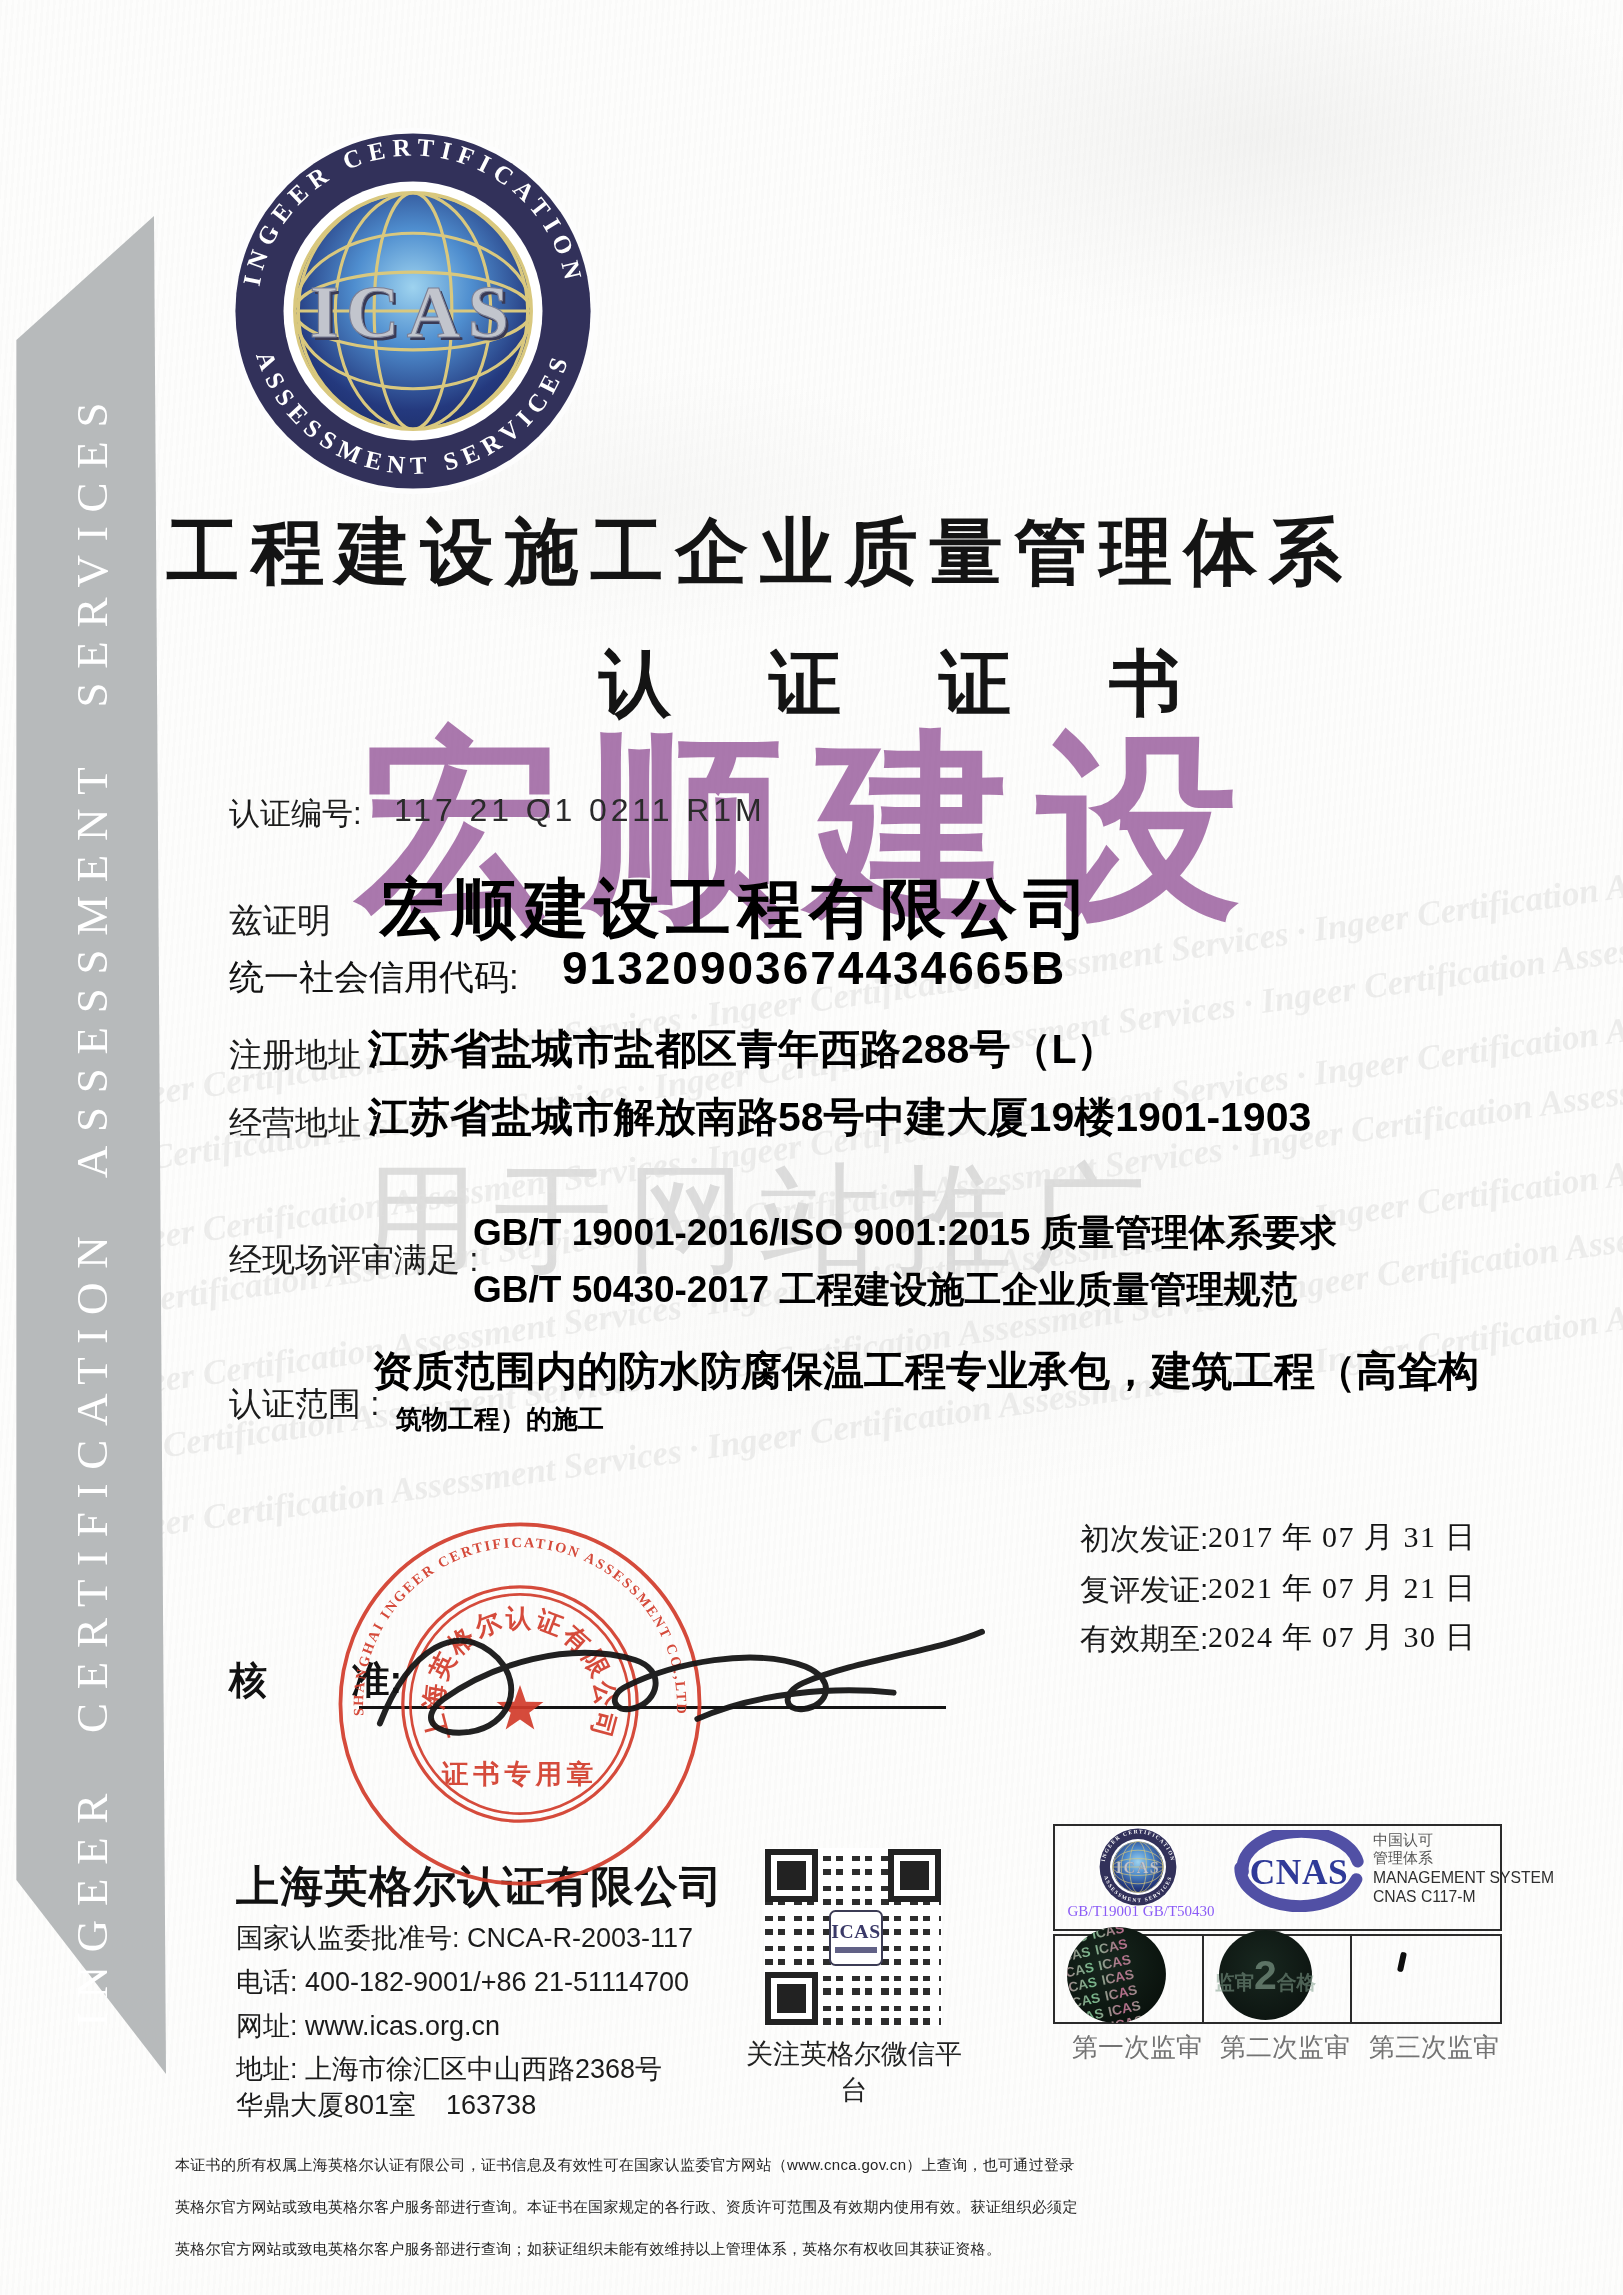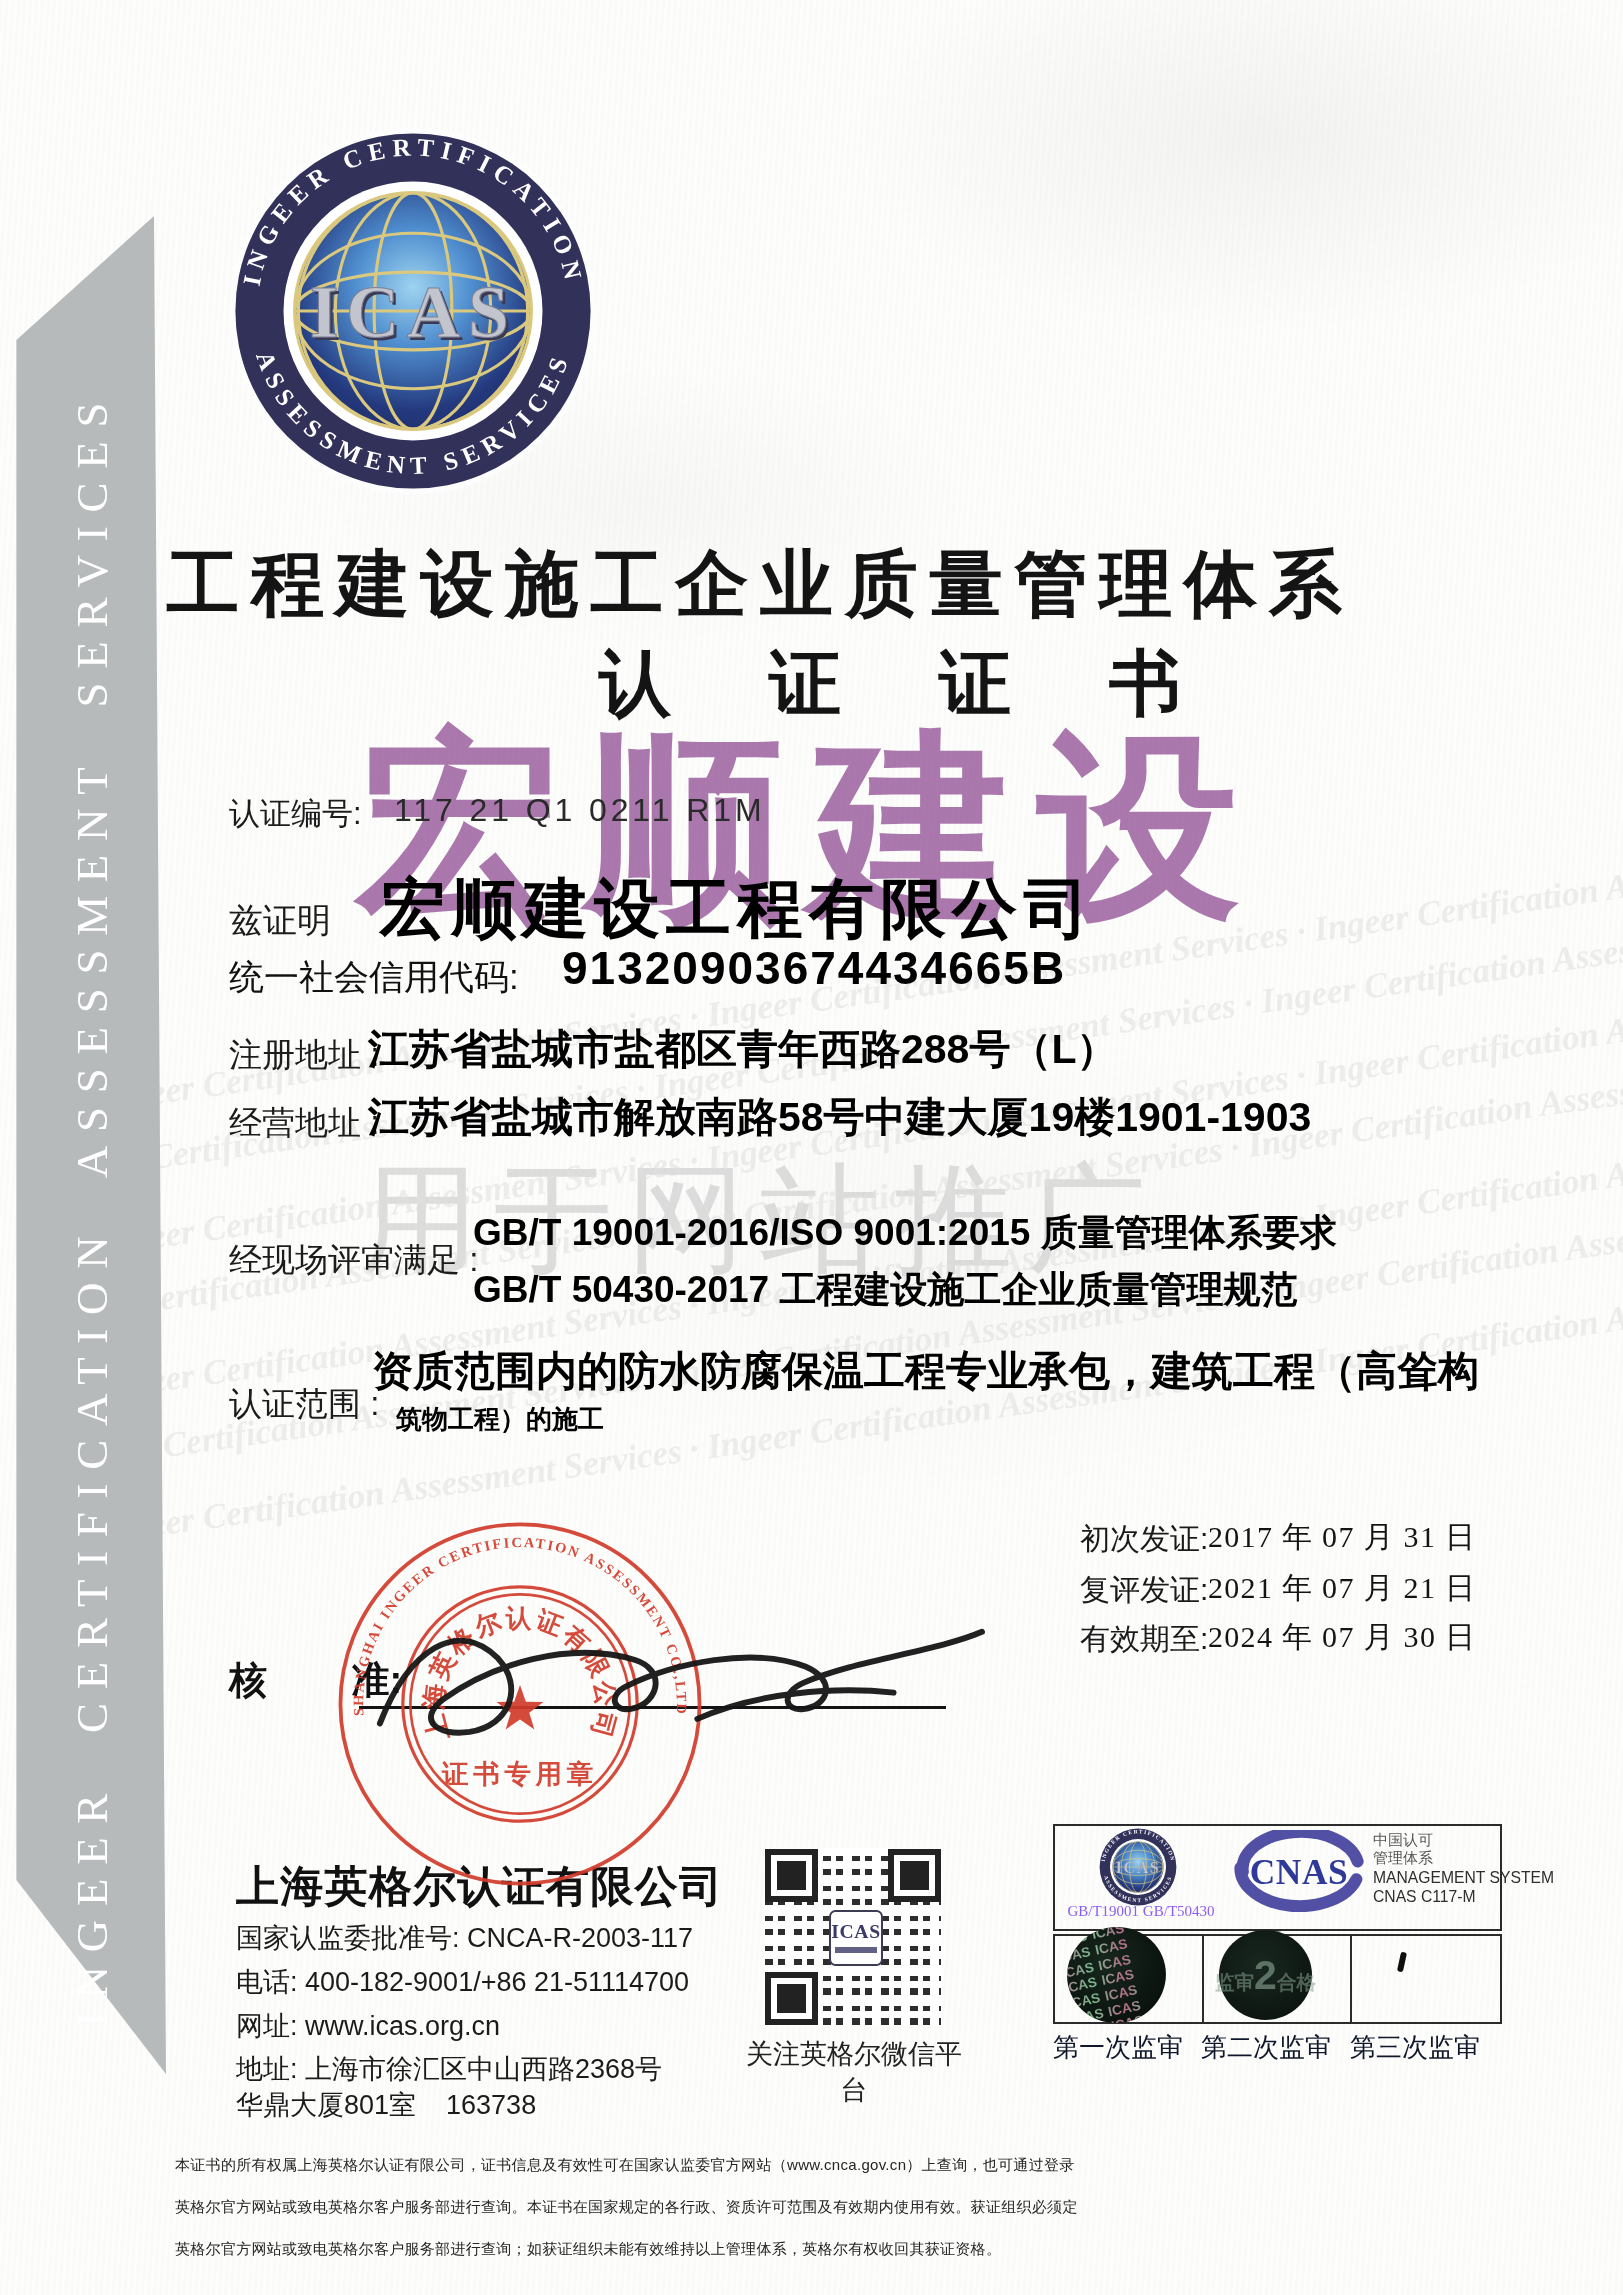--- a/index.html
+++ b/index.html
@@ -24,21 +24,21 @@
   
   .wm-company{left:357px;top:693px;font-size:202px;font-weight:700;letter-spacing:25px;
         color:#701a75;opacity:.58;z-index:1;white-space:nowrap;}
   .wm-note{left:360px;top:1140px;font-size:119px;font-weight:500;letter-spacing:14.4px;
         color:#cacaca;opacity:.62;z-index:1;white-space:nowrap;}
   .wm-diag{z-index:1;width:1636px;left:92px;transform:rotate(-8deg);
         font-family:"Liberation Serif",serif;font-style:italic;font-weight:700;font-size:35px;
         color:#e0e0df;opacity:.55;white-space:nowrap;overflow:hidden;}
 
   
-  .title1{left:157px;top:536px;width:1206px;text-align:center;font-size:73px;font-weight:700;
+  .title1{left:157px;top:504px;width:1206px;text-align:center;font-size:73px;font-weight:700;
         letter-spacing:11.8px;color:#141414;z-index:5;}
   .title2{left:157px;top:636px;width:1466px;text-align:center;font-size:72px;font-weight:700;
         letter-spacing:98px;text-indent:98px;color:#141414;z-index:5;}
 
   .lbl{z-index:5;color:#1c1c1c;}
   .val{z-index:5;color:#000;font-weight:700;}
 
   .cert-no-label{left:229px;top:793px;font-size:31px;}
   .cert-no-value{left:394px;top:792px;font-size:32px;font-weight:400;letter-spacing:3.9px;color:#2a2a2a;z-index:5;}
   .certify-label{left:229px;top:898px;font-size:34px;}
@@ -104,21 +104,21 @@
   .sticker1-text{position:absolute;inset:-3.9px;font-weight:700;font-size:13.7px;line-height:15.7px;word-spacing:1.3px;
       background:linear-gradient(100deg,#e080a8 0%,#8fe0a8 30%,#e080a8 55%,#8fe0a8 80%);
       -webkit-background-clip:text;background-clip:text;color:transparent;opacity:.8;overflow:hidden;}
   .sticker2{left:1219px;top:1930px;width:93px;height:90px;border-radius:50%;z-index:6;
       background:radial-gradient(circle at 45% 40%, #18271f, #0d1511 75%);
       display:flex;align-items:center;justify-content:center;}
   .sticker2-inner{color:rgba(130,158,140,.55);font-weight:700;font-size:19.6px;white-space:nowrap;}
   .sticker2-inner .big{font-size:41px;color:rgba(140,168,150,.6);}
   .mark3{left:1399px;top:1952px;width:5.9px;height:19.6px;background:#0e0e0e;border-radius:2.6px;
       transform:rotate(12deg);z-index:6;}
-  .surv-label{top:2030px;width:149px;text-align:left;font-size:26px;color:#0f172a;z-index:5;}
+  .surv-label{top:2030px;width:149px;text-align:right;font-size:26px;color:#737373;z-index:5;}
   .s1{left:1053px;} .s2{left:1201px;} .s3{left:1350px;}
 
   .footer-line{left:175px;width:1283px;font-size:15px;color:#242424;z-index:5;letter-spacing:0.3px;}
   .fl1{top:2156px;} .fl2{top:2198px;} .fl3{top:2240px;}
 
   svg text{font-family:"Liberation Serif",serif;}
 </style>
 </head>
 <body>
 

